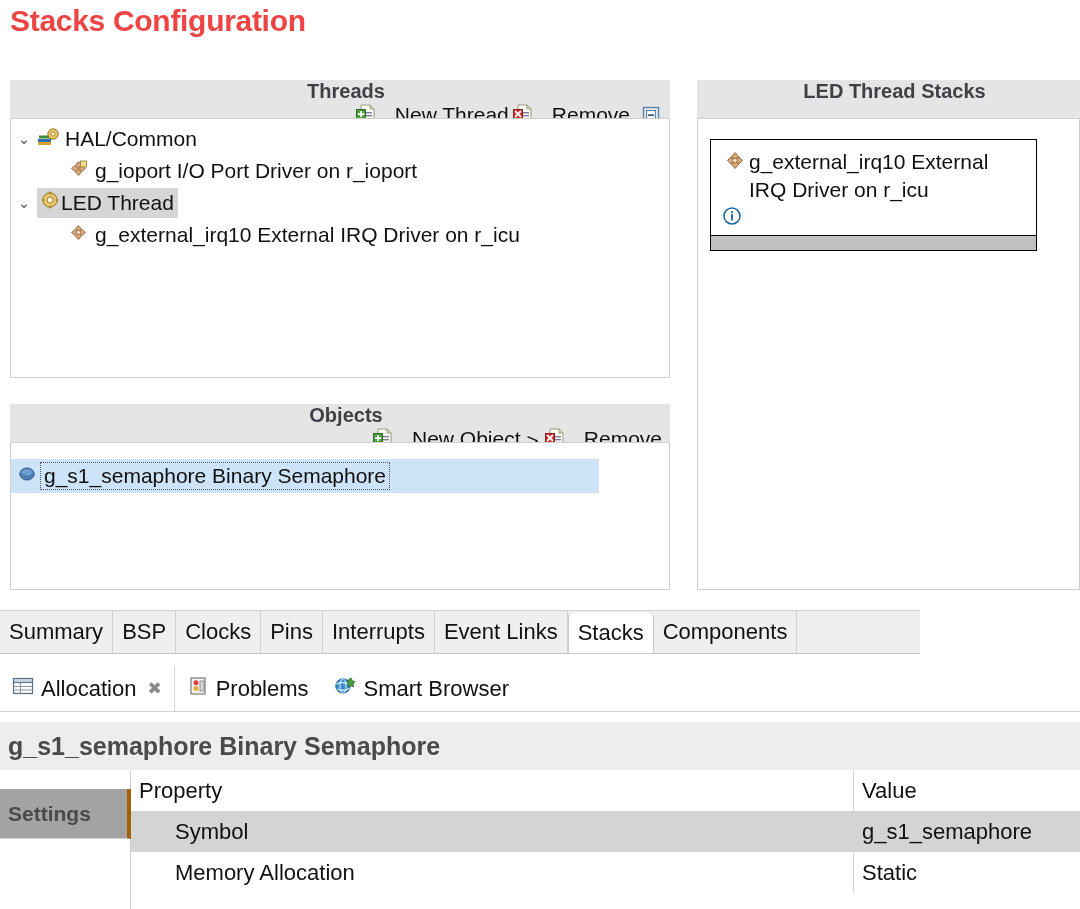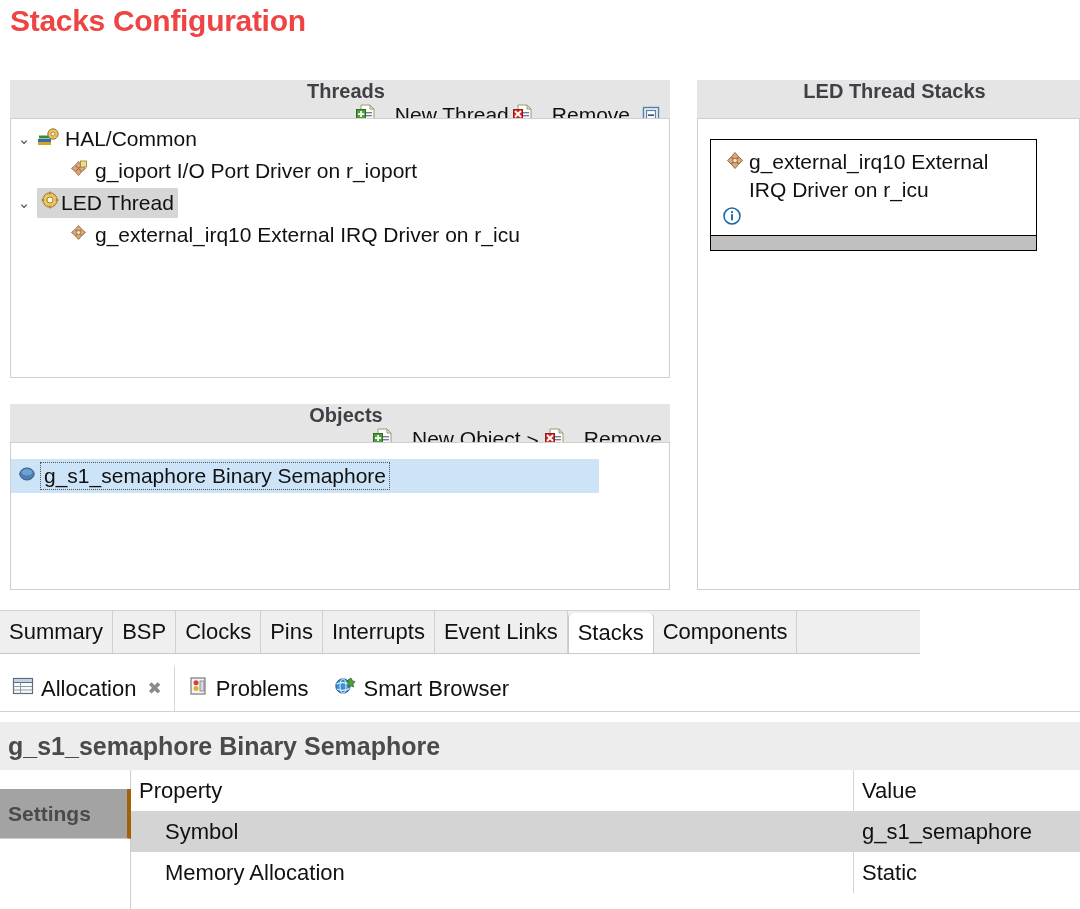--- a/index.html
+++ b/index.html
@@ -152,21 +152,21 @@
   .ptrow.selected { background:#d4d4d4; }
   .ptrow .pcell-prop {
     font-size: 22px; color:#111; white-space:nowrap;
     border-right: 1px solid #d4d4d4; height:100%; display:flex; align-items:center;
   }
   .ptrow .pcell-val {
     font-size: 22px; color:#111; white-space:nowrap;
     height:100%; display:flex; align-items:center; padding-left: 8px;
   }
   .ptrow.header .pcell-prop { padding-left: 8px; }
-  .ptrow.body .pcell-prop { padding-left: 34px; }
+  .ptrow.body .pcell-prop { padding-left: 44px; }
 </style>
 </head>
 <body>
 
 <div id="root">
 
   <div class="page-title">Stacks Configuration</div>
 
   <div class="section-header" style="left:10px; top:80px; width:660px;">
     <div class="section-title">Threads</div>

